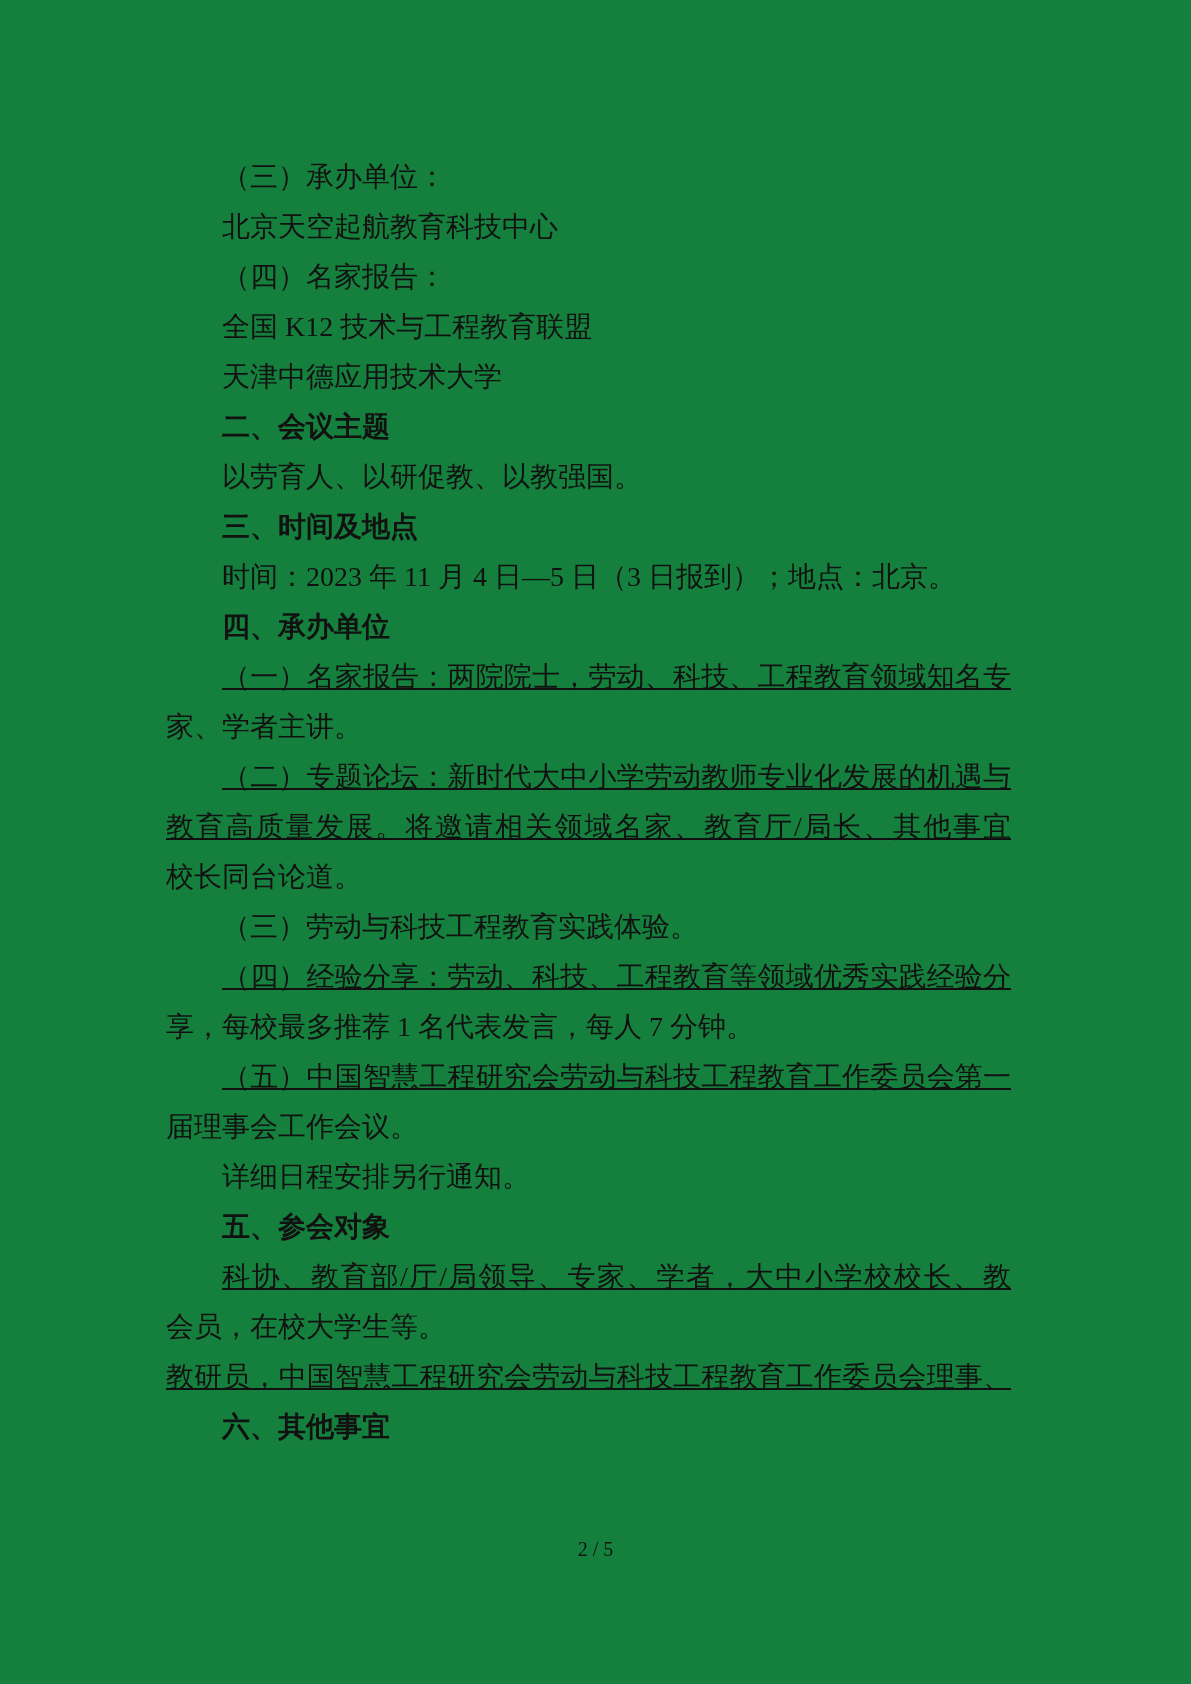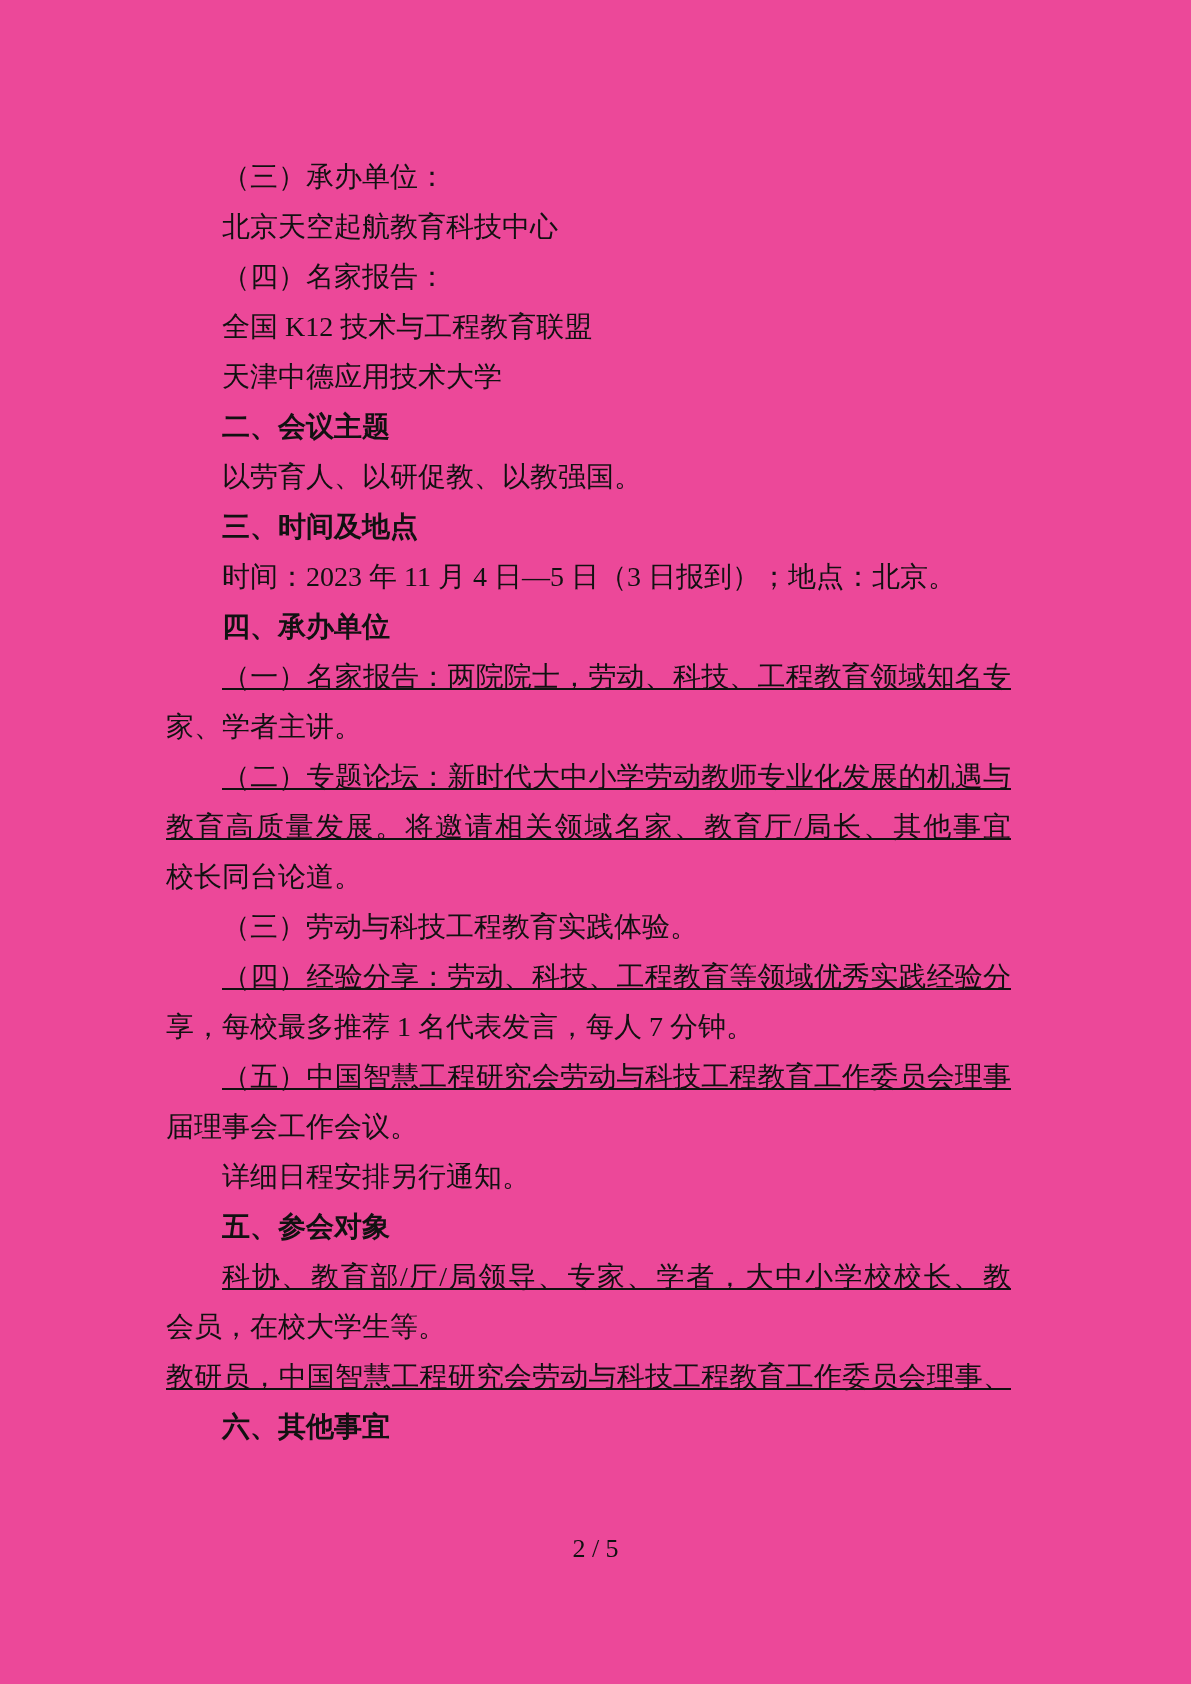--- a/index.html
+++ b/index.html
@@ -4,21 +4,21 @@
 <style>
   html, body {
     margin: 0;
     padding: 0;
     background: #ffffff;
   }
   .page {
     position: relative;
     width: 1191px;
     height: 1684px;
-    background: #ec4899;
+    background: #15803d;
     overflow: hidden;
     font-family: "Liberation Serif", "DejaVu Serif", serif;
     color: #111111;
   }
   .doc-body {
     position: absolute;
     left: 166px;
     top: 152px;
     width: 845px;
     font-size: 28px;
@@ -38,21 +38,21 @@
     text-decoration: underline;
   }
   .line.first { text-indent: 2em; }
   .para.heading .line { font-weight: bold; }
   .page-footer {
     position: absolute;
     left: 0;
     top: 1536px;
     width: 100%;
     text-align: center;
-    font-size: 26px;
+    font-size: 20px;
     line-height: 26px;
     color: #111111;
     font-family: "Liberation Serif", "DejaVu Serif", serif;
   }
 </style>
 </head>
 <body>
 
 <div class="page">
   <div class="doc-body">
@@ -96,21 +96,21 @@
         <div class="line">校长同台论道。</div>
       </div>
       <div class="para body">
         <div class="line first">（三）劳动与科技工程教育实践体验。</div>
       </div>
       <div class="para body">
         <div class="line first fill">（四）经验分享：劳动、科技、工程教育等领域优秀实践经验分</div>
         <div class="line">享，每校最多推荐 1 名代表发言，每人 7 分钟。</div>
       </div>
       <div class="para body">
-        <div class="line first fill">（五）中国智慧工程研究会劳动与科技工程教育工作委员会理事</div>
+        <div class="line first fill">（五）中国智慧工程研究会劳动与科技工程教育工作委员会第一</div>
         <div class="line">届理事会工作会议。</div>
       </div>
       <div class="para body">
         <div class="line first">详细日程安排另行通知。</div>
       </div>
       <div class="para heading">
         <div class="line first">五、参会对象</div>
       </div>
       <div class="para body">
         <div class="line first fill">科协、教育部/厅/局领导、专家、学者，大中小学校校长、教师，</div>

